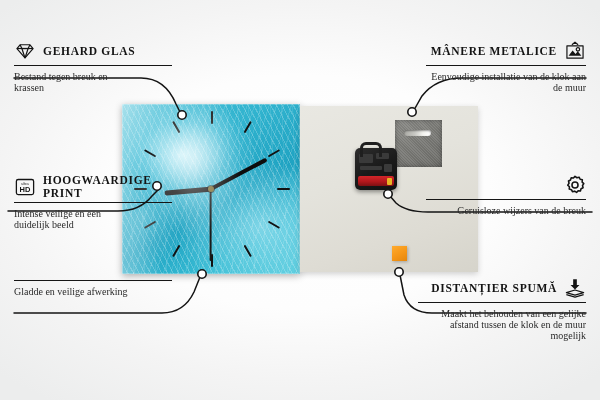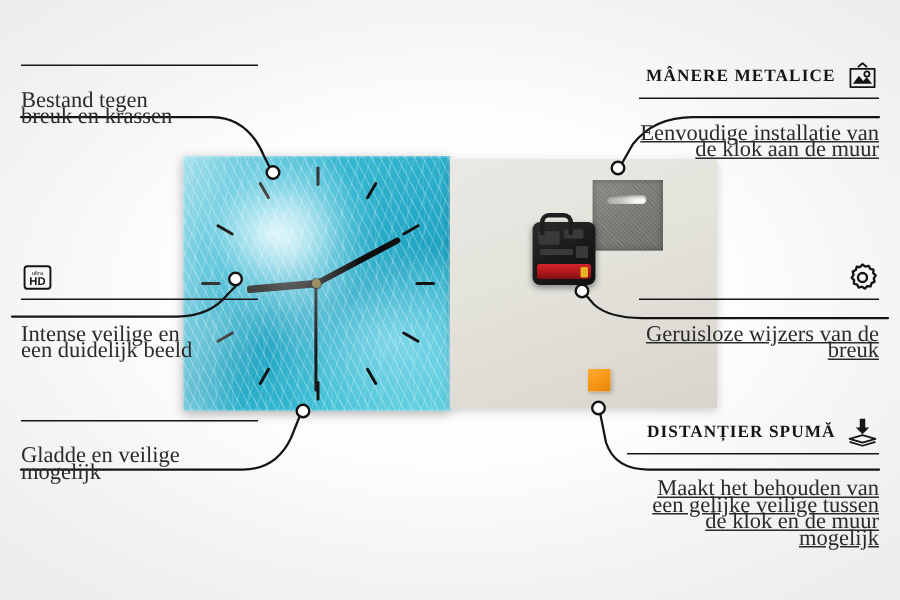--- a/index.html
+++ b/index.html
@@ -87,26 +87,26 @@
   }
 
   
   .callout{position:absolute;}
   .c-head{display:flex;align-items:center;gap:7px;}
   .c-title{
     font-size:11.5px;font-weight:700;letter-spacing:.7px;color:#141414;
     line-height:12.5px;text-transform:uppercase;
   }
   .c-rule{height:1.3px;background:#161616;margin-top:3px;}
-  .c-sub{font-size:15px;line-height:11px;color:#2a2a2a;margin-top:18px;}
+  .c-sub{font-size:10px;line-height:11px;color:#2a2a2a;margin-top:5px;}
   .left .c-head{justify-content:flex-start;}
   .left .c-sub{text-align:left;}
   .right .c-head{justify-content:flex-end;flex-direction:row;}
   .right .c-title{text-align:right;}
-  .right .c-sub{text-align:right;text-decoration:underline;}
+  .right .c-sub{text-align:right;}
 
   .ico{width:22px;height:22px;flex:0 0 22px;display:block;}
   .ico svg{display:block;width:22px;height:22px;}
 
   
   #wires{position:absolute;left:0;top:0;width:600px;height:400px;pointer-events:none;}
 </style>
 </head>
 <body>
 
@@ -172,41 +172,56 @@
       <circle cx="182" cy="115" r="4.2"></circle>
       <circle cx="157" cy="186" r="4.2"></circle>
       <circle cx="202" cy="274" r="4.2"></circle>
       <circle cx="412" cy="112" r="4.2"></circle>
       <circle cx="388" cy="194" r="4.2"></circle>
       <circle cx="399" cy="272" r="4.2"></circle>
     </g>
   </svg>
 
   <div class="callout left" style="left:14px;top:40px;width:160px;">
+    <div class="c-head">
+      <span class="ico">
+        <svg viewBox="0 0 24 24">
+            <g fill="none" stroke="#141414" stroke-width="1.3" stroke-linejoin="round">
+          <path d="M3.2 9.3 L6.6 5.2 H17.4 L20.8 9.3 L12 19.6 Z"></path>
+          <path d="M3.2 9.3 H20.8"></path>
+              <path d="M6.6 5.2 L8.6 9.3 L12 19.6"></path>
+          <path d="M17.4 5.2 L15.4 9.3 L12 19.6"></path>
+              <path d="M8.6 9.3 H15.4"></path>
+        </g>
+          </svg>
+      </span>
+      <span class="c-title">GEHARD GLAS</span>
+    </div>
     <div class="c-rule" style="width:158px;"></div>
     <div class="c-sub" style="width:120px;">Bestand tegen breuk en krassen</div>
   </div>
 
   <div class="callout left" style="left:14px;top:174px;width:160px;">
     <div class="c-head">
       <span class="ico">
         <svg viewBox="0 0 24 24">
           <rect x="2.6" y="3.8" width="18.8" height="16.4" rx="2" fill="none" stroke="#141414" stroke-width="1.4"></rect>
           <text x="12" y="10.3" text-anchor="middle" font-family="Liberation Sans, sans-serif" font-size="4.2" fill="#141414">ultra</text>
           <text x="12" y="17.6" text-anchor="middle" font-family="Liberation Sans, sans-serif" font-size="8.2" font-weight="bold" fill="#141414">HD</text>
         </svg>
       </span>
+      <span class="c-title">HOOGWAARDIGE PRINT</span>
     </div>
     <div class="c-rule" style="width:158px;"></div>
     <div class="c-sub" style="width:118px;">Intense veilige en een duidelijk beeld</div>
   </div>
 
   <div class="callout left" style="left:14px;top:277px;width:160px;">
     <div class="c-rule" style="width:158px;"></div>
-    <div class="c-sub" style="width:152px;">Gladde en veilige mogelijk</div>
+    <div class="c-sub" style="width:152px;">Gladde en veilige afwerking</div>
   </div>
 
   <div class="callout right" style="left:426px;top:40px;width:160px;">
     <div class="c-head">
       <span class="c-title" style="flex:1;">MÂNERE METALICE</span>
       <span class="ico">
         <svg viewBox="0 0 24 24">
             <g fill="none" stroke="#141414" stroke-width="1.3" stroke-linejoin="round">
           <path d="M8.6 5.2 L12 2.4 L15.4 5.2"></path>
           <rect x="3.2" y="6.4" width="17.6" height="13.4"></rect>
@@ -242,16 +257,16 @@
         <svg viewBox="0 0 24 24">
             <g fill="none" stroke="#141414" stroke-width="1.3" stroke-linejoin="round">
           <path d="M10 2.4 h4 v6.4 h2.9 L12 13.6 L7.1 8.8 H10 Z" fill="#141414" stroke="none"></path>
           <path d="M12 14.2 L21.4 17 L12 19.8 L2.6 17 Z"></path>
           <path d="M2.6 19.2 L12 22 L21.4 19.2"></path>
         </g>
           </svg>
       </span>
     </div>
     <div class="c-rule" style="width:168px;"></div>
-    <div class="c-sub" style="width:168px;">Maakt het behouden van een gelijke veilige tussen de klok en de muur mogelijk</div>
+    <div class="c-sub" style="width:168px;">Maakt het behouden van een gelijke afstand tussen de klok en de muur mogelijk</div>
   </div>
 
 </div>
 
 </body></html>

